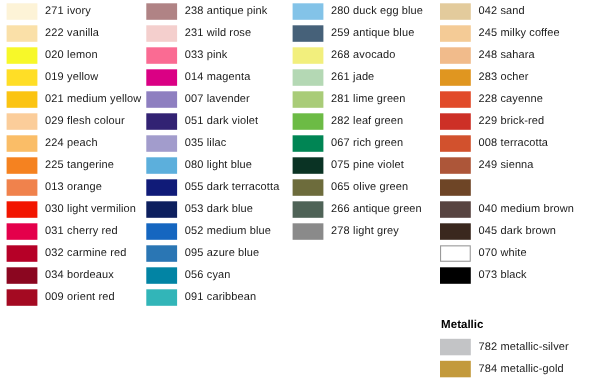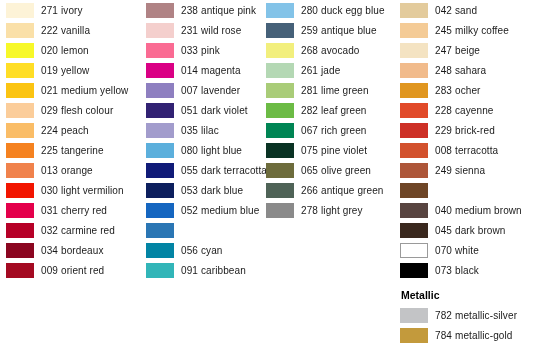--- a/index.html
+++ b/index.html
@@ -19,21 +19,21 @@
     width: 539px;
     height: 345px;
     background: #ffffff;
     padding-left: 36px;
   }
   .palette-column {
     position: absolute;
     top: 0;
   }
   #column-1 { left: 6px;   width: 127px; }
-  #column-2 { left: 146px; width: 133px; }
+  #column-2 { left: 133px; width: 133px; }
   #column-3 { left: 266px; width: 134px; }
   #column-4 { left: 400px; width: 139px; }
 
   .color-row {
     height: 20px;
     display: flex;
     align-items: center;
     white-space: nowrap;
   }
   .swatch {
@@ -172,20 +172,21 @@
       <div class="color-row">
         <div class="swatch" style="background: rgb(13, 31, 94);"></div>
         <div class="color-label"><span class="color-code">053</span><span>dark blue</span></div>
       </div>
       <div class="color-row">
         <div class="swatch" style="background: rgb(21, 102, 192);"></div>
         <div class="color-label"><span class="color-code">052</span><span>medium blue</span></div>
       </div>
       <div class="color-row">
         <div class="swatch" style="background: rgb(42, 118, 180);"></div>
+        <div class="color-label"><span class="color-code">095</span><span>azure blue</span></div>
       </div>
       <div class="color-row">
         <div class="swatch" style="background: rgb(2, 132, 164);"></div>
         <div class="color-label"><span class="color-code">056</span><span>cyan</span></div>
       </div>
       <div class="color-row">
         <div class="swatch" style="background: rgb(50, 181, 184);"></div>
         <div class="color-label"><span class="color-code">091</span><span>caribbean</span></div>
       </div>
     </div>
@@ -236,24 +237,20 @@
       </div>
     </div>
   <div class="palette-column" id="column-4">
       <div class="color-row">
         <div class="swatch" style="background: rgb(227, 203, 156);"></div>
         <div class="color-label"><span class="color-code">042</span><span>sand</span></div>
       </div>
       <div class="color-row">
         <div class="swatch" style="background: rgb(244, 203, 150);"></div>
         <div class="color-label"><span class="color-code">245</span><span>milky coffee</span></div>
-      </div>
-      <div class="color-row">
-        <div class="swatch" style="background: rgb(244, 227, 194);"></div>
-        <div class="color-label"><span class="color-code">247</span><span>beige</span></div>
       </div>
       <div class="color-row">
         <div class="swatch" style="background: rgb(241, 187, 139);"></div>
         <div class="color-label"><span class="color-code">248</span><span>sahara</span></div>
       </div>
       <div class="color-row">
         <div class="swatch" style="background: rgb(224, 150, 32);"></div>
         <div class="color-label"><span class="color-code">283</span><span>ocher</span></div>
       </div>
       <div class="color-row">

